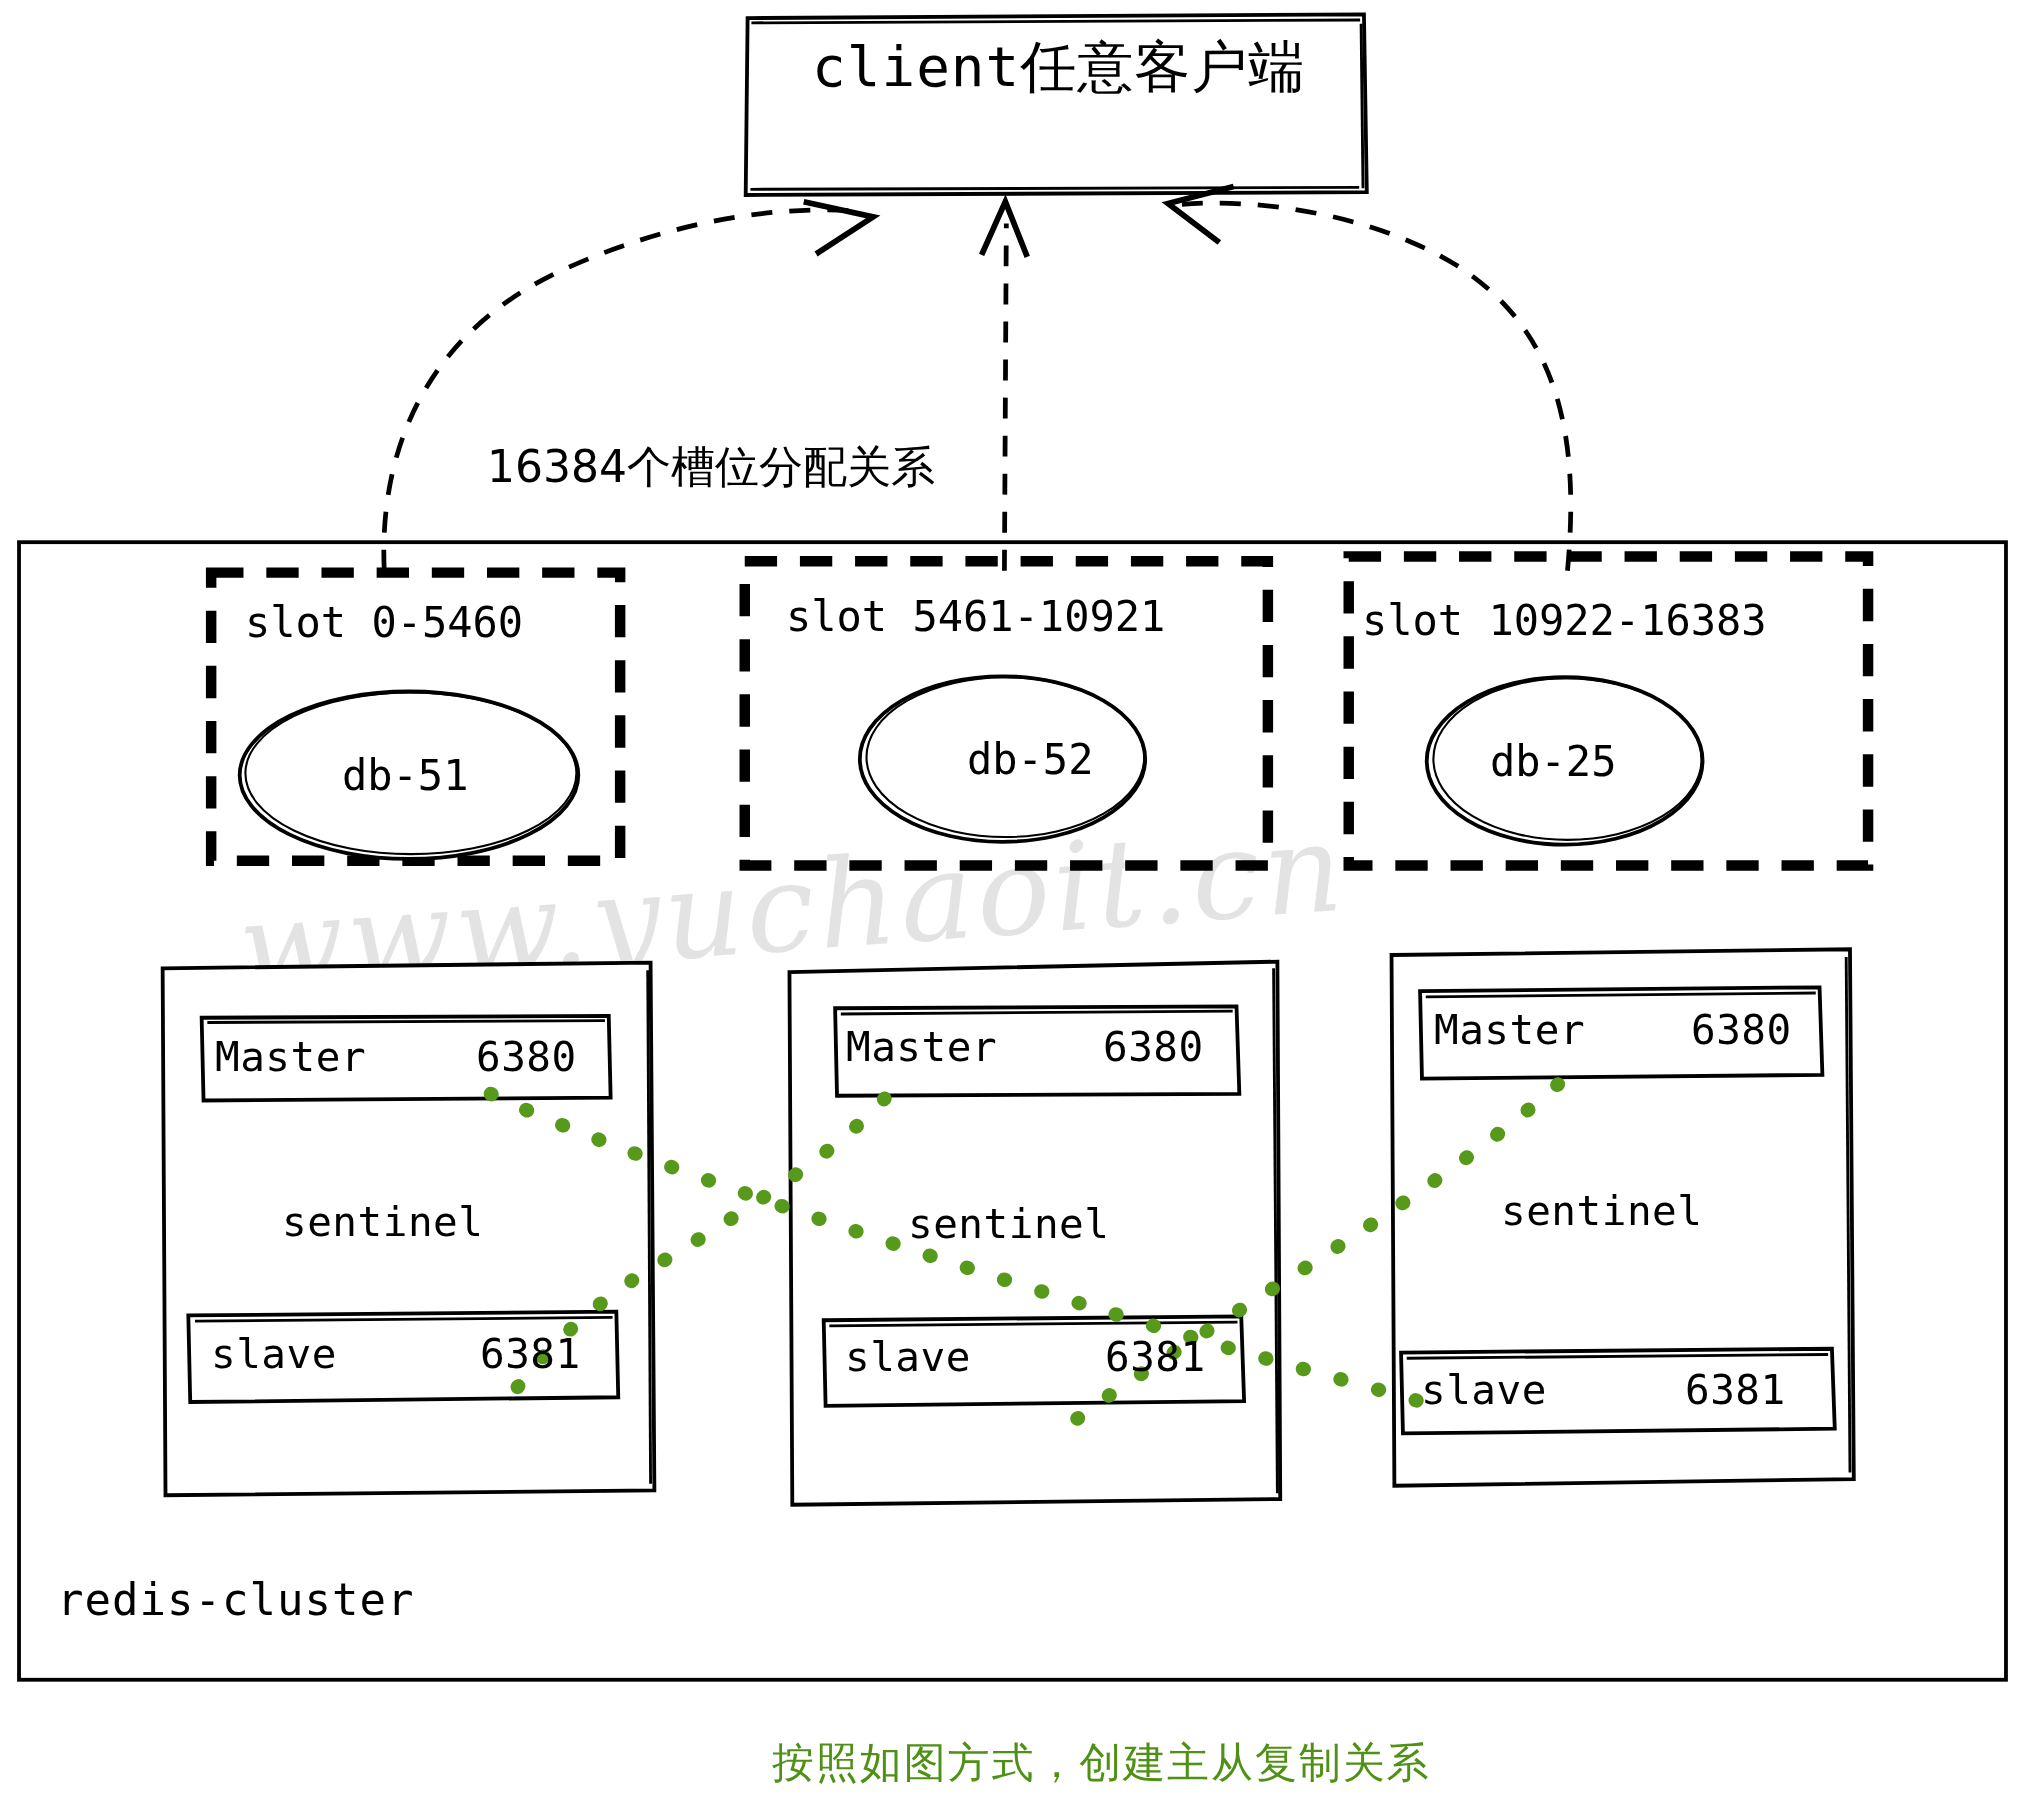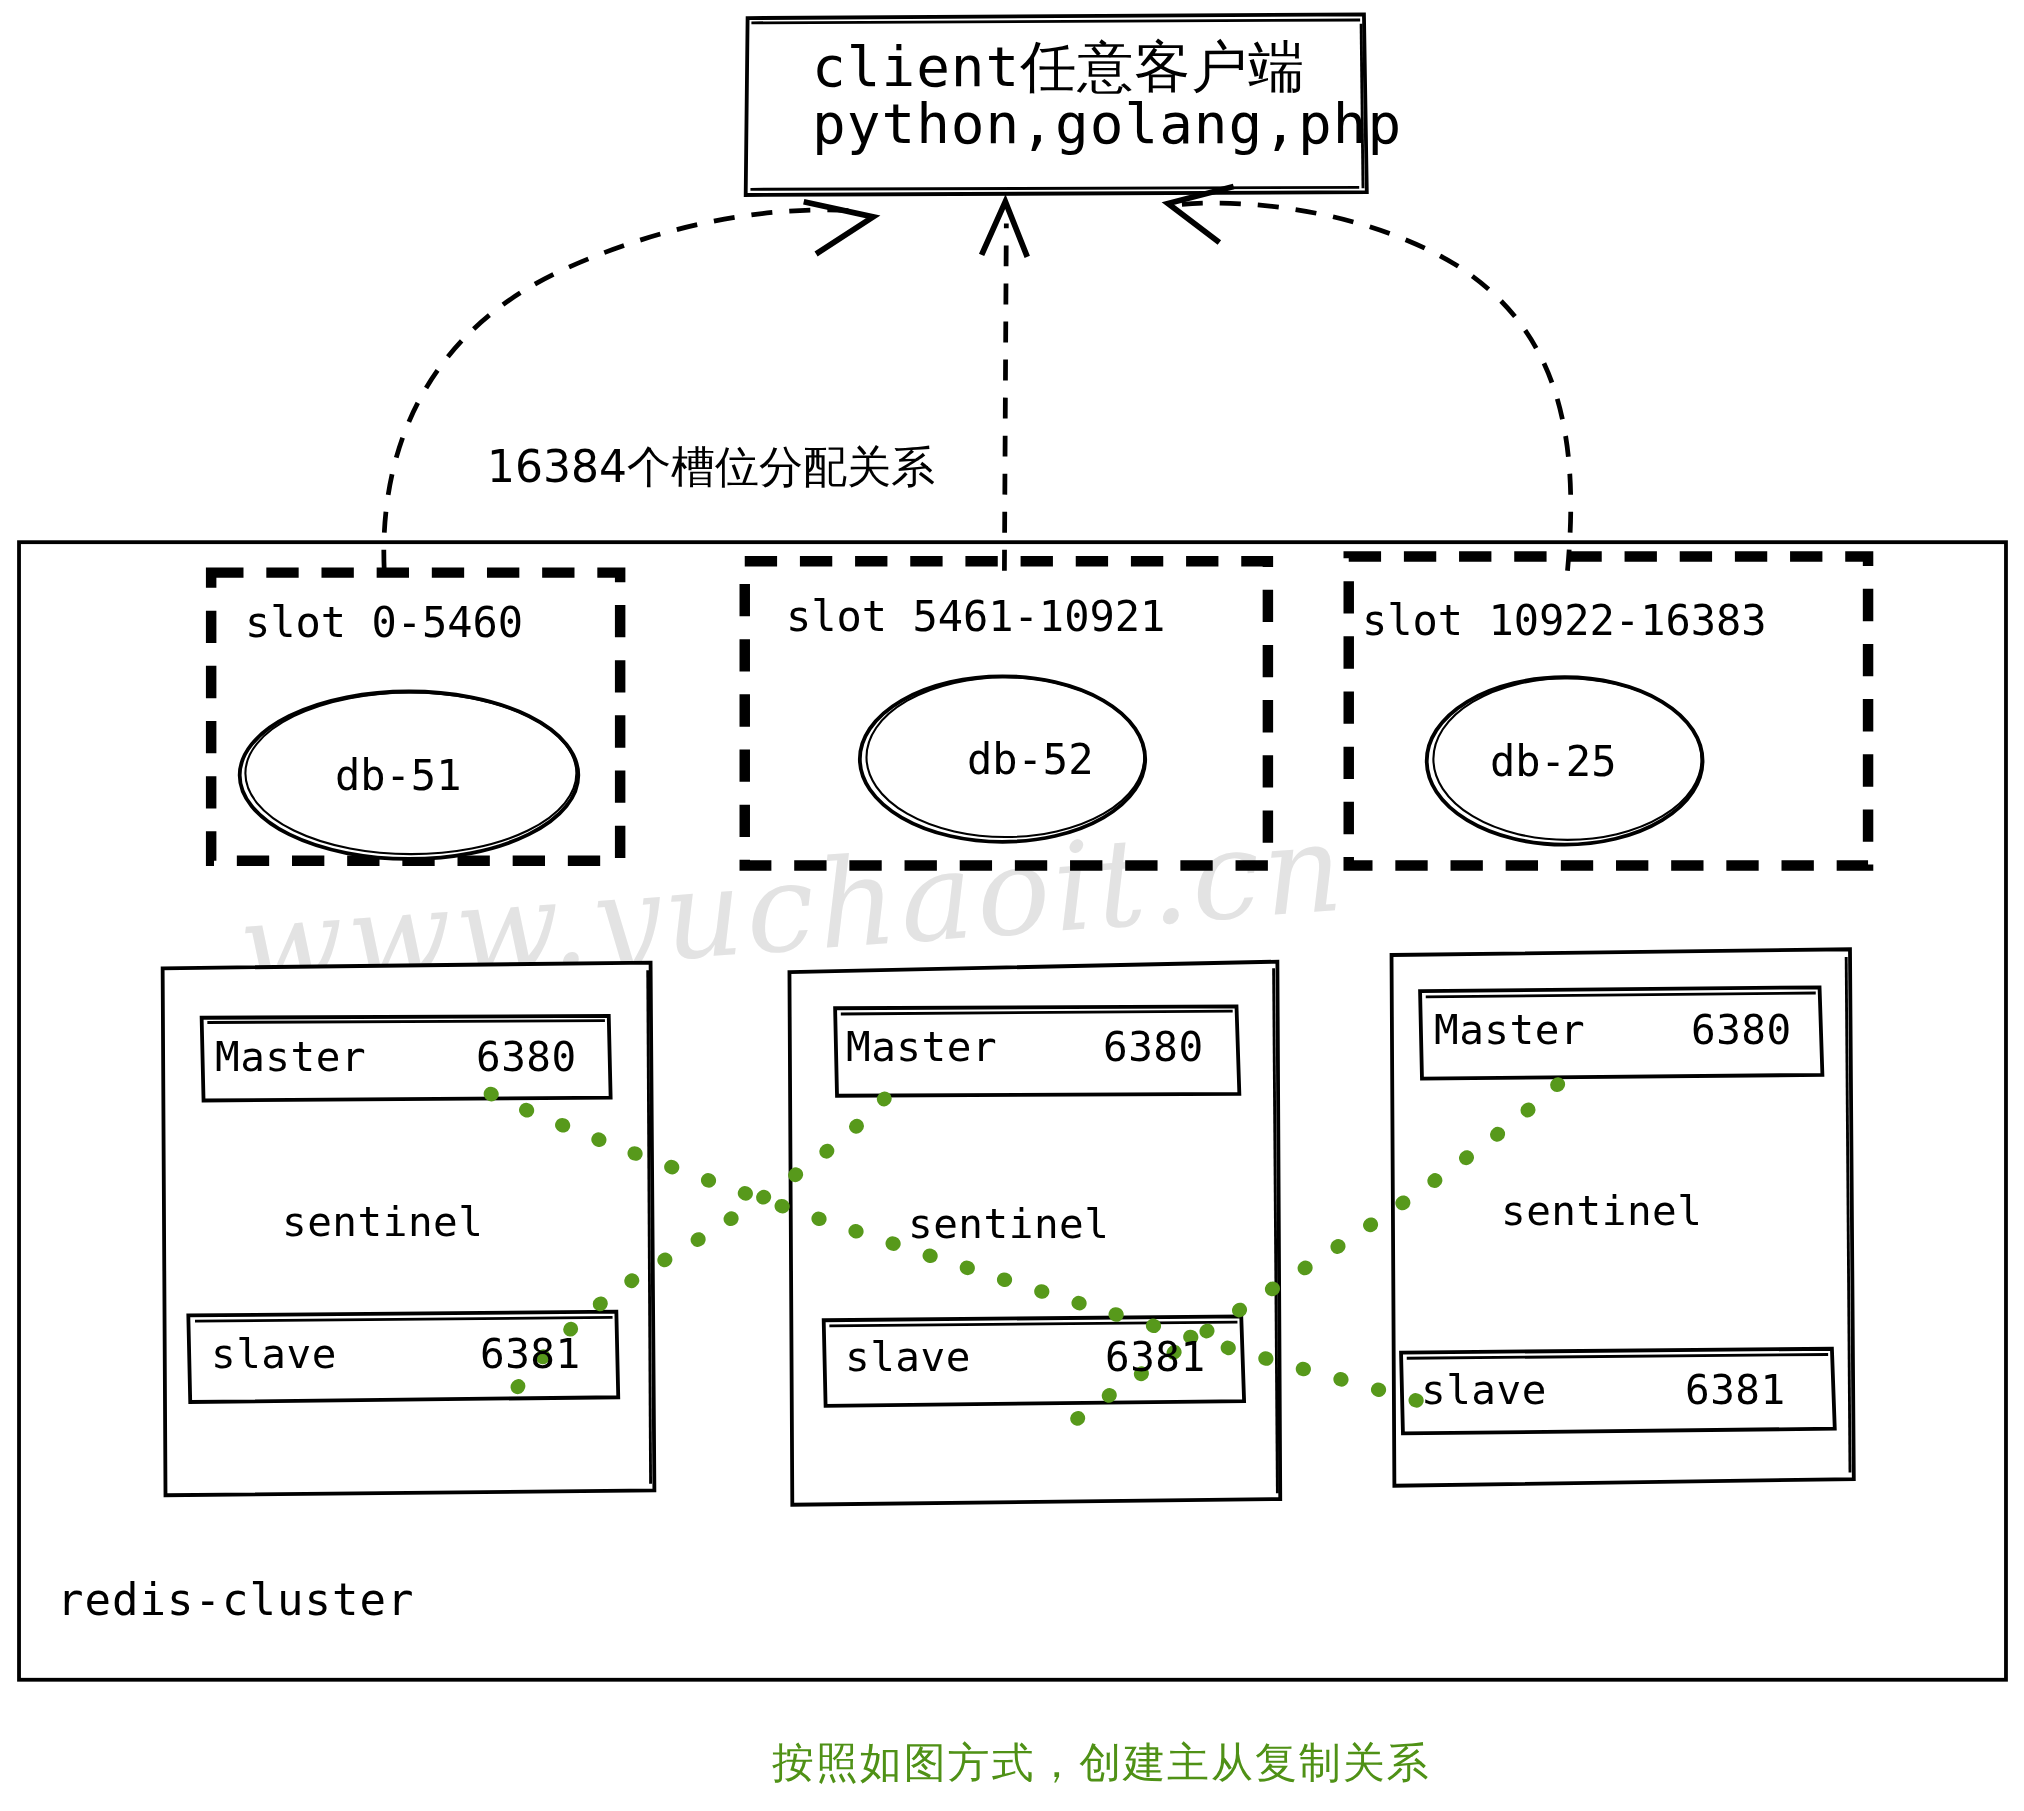--- a/index.html
+++ b/index.html
@@ -154,29 +154,28 @@
 
     <g>
       <path d="M516,1150 C650,1215 1000,1330 1200,1390 C1330,1430 1450,1460 1508,1478" fill="none" stroke="#57991b" stroke-width="15" stroke-linecap="round" stroke-dasharray="1,40"></path>
       <path d="M930,1155 C880,1210 790,1270 690,1330 C620,1372 560,1430 528,1482" fill="none" stroke="#57991b" stroke-width="15" stroke-linecap="round" stroke-dasharray="1,40"></path>
       <path d="M1638,1140 C1560,1210 1440,1290 1330,1360 C1250,1412 1170,1462 1132,1492" fill="none" stroke="#57991b" stroke-width="15" stroke-linecap="round" stroke-dasharray="1,40"></path>
     </g>
 
   </svg>
 
   <div class="txt mono-lg" style="left:788px; top:30px;">client任意客户端</div>
-  <div class="txt mono-lg" style="left:788px; top:91px;">python,golang,php</div>
 
   <div class="txt cn" style="left:487px; top:438px; font-size:44px;">16384个槽位分配关系</div>
 
   <div class="txt label-slot" style="left:245px; top:598px;">slot 0-5460</div>
   <div class="txt label-slot" style="left:786px; top:592px;">slot 5461-10921</div>
   <div class="txt label-slot" style="left:1362px; top:590px;margin-top:6px;">slot 10922-16383</div>
 
-  <div class="txt db-label" style="left:335px; top:751px;">db-51</div>
+  <div class="txt db-label" style="left:342px; top:751px;">db-51</div>
   <div class="txt db-label" style="left:927px; top:735px;margin-left:40px;">db-52</div>
   <div class="txt db-label" style="left:1490px; top:737px;">db-25</div>
 
   <div class="txt mono-md" style="left:215px; top:1033px;">Master</div>
   <div class="txt mono-md" style="left:476px; top:1033px;">6380</div>
   <div class="txt mono-md" style="left:282px; top:1198px;">sentinel</div>
   <div class="txt mono-md" style="left:211px; top:1330px;">slave</div>
   <div class="txt mono-md" style="left:480px; top:1330px;">6381</div>
 
   <div class="txt mono-md" style="left:846px; top:1023px;">Master</div>

